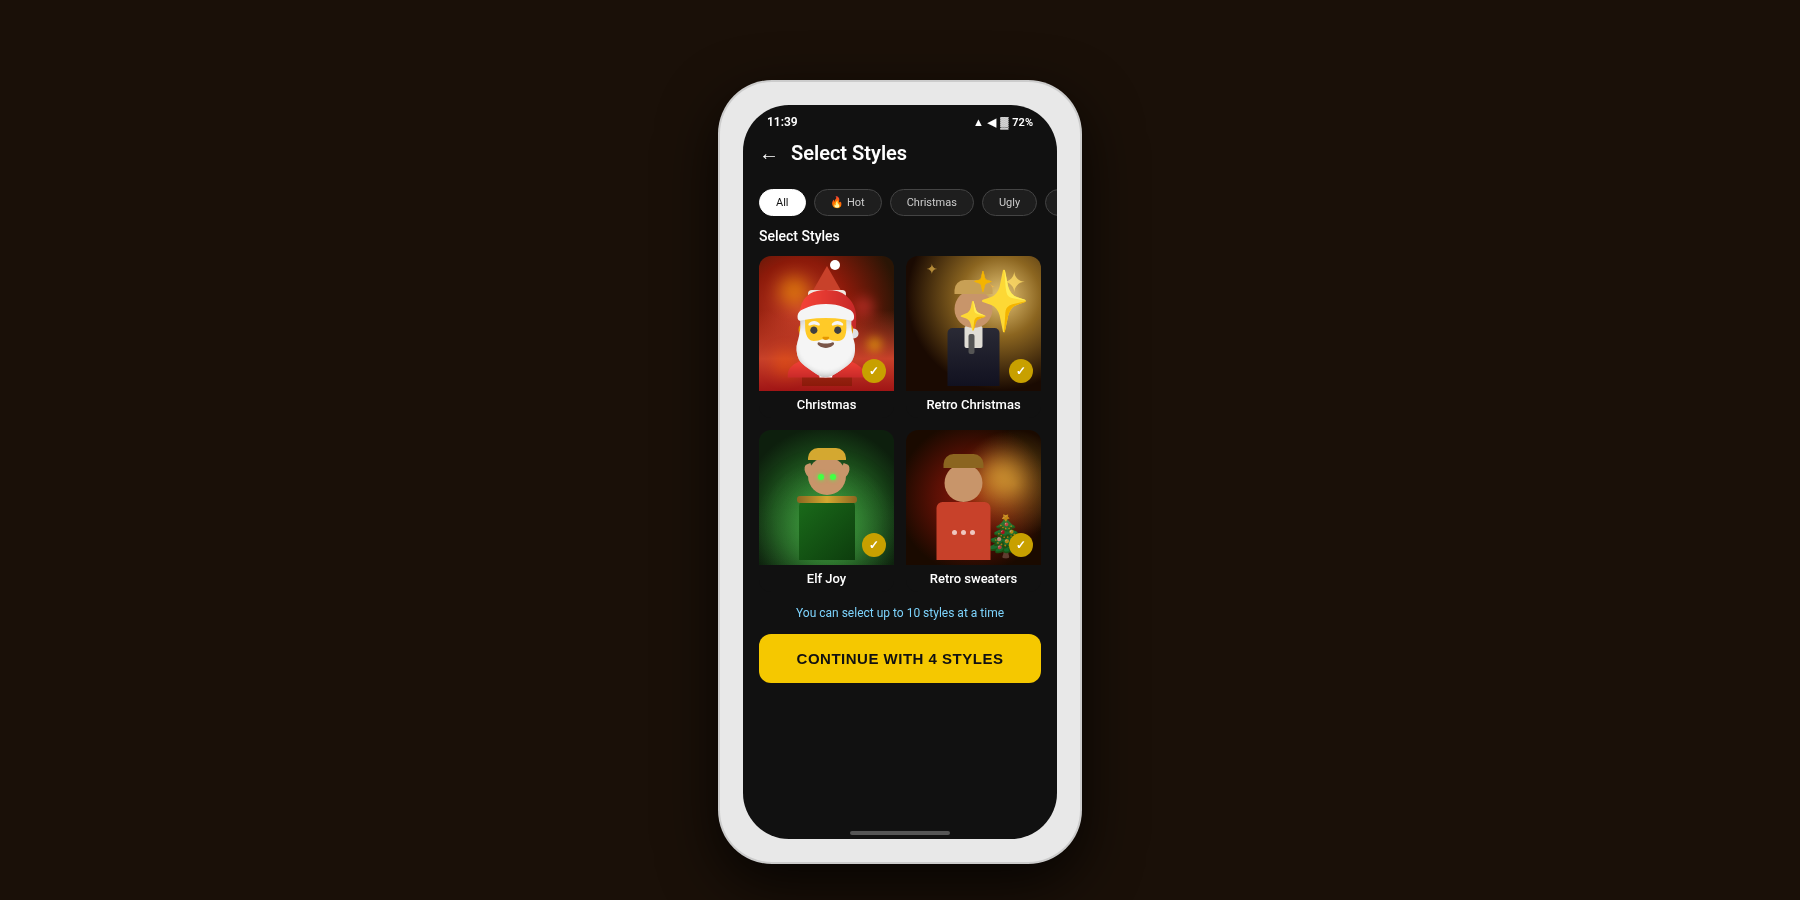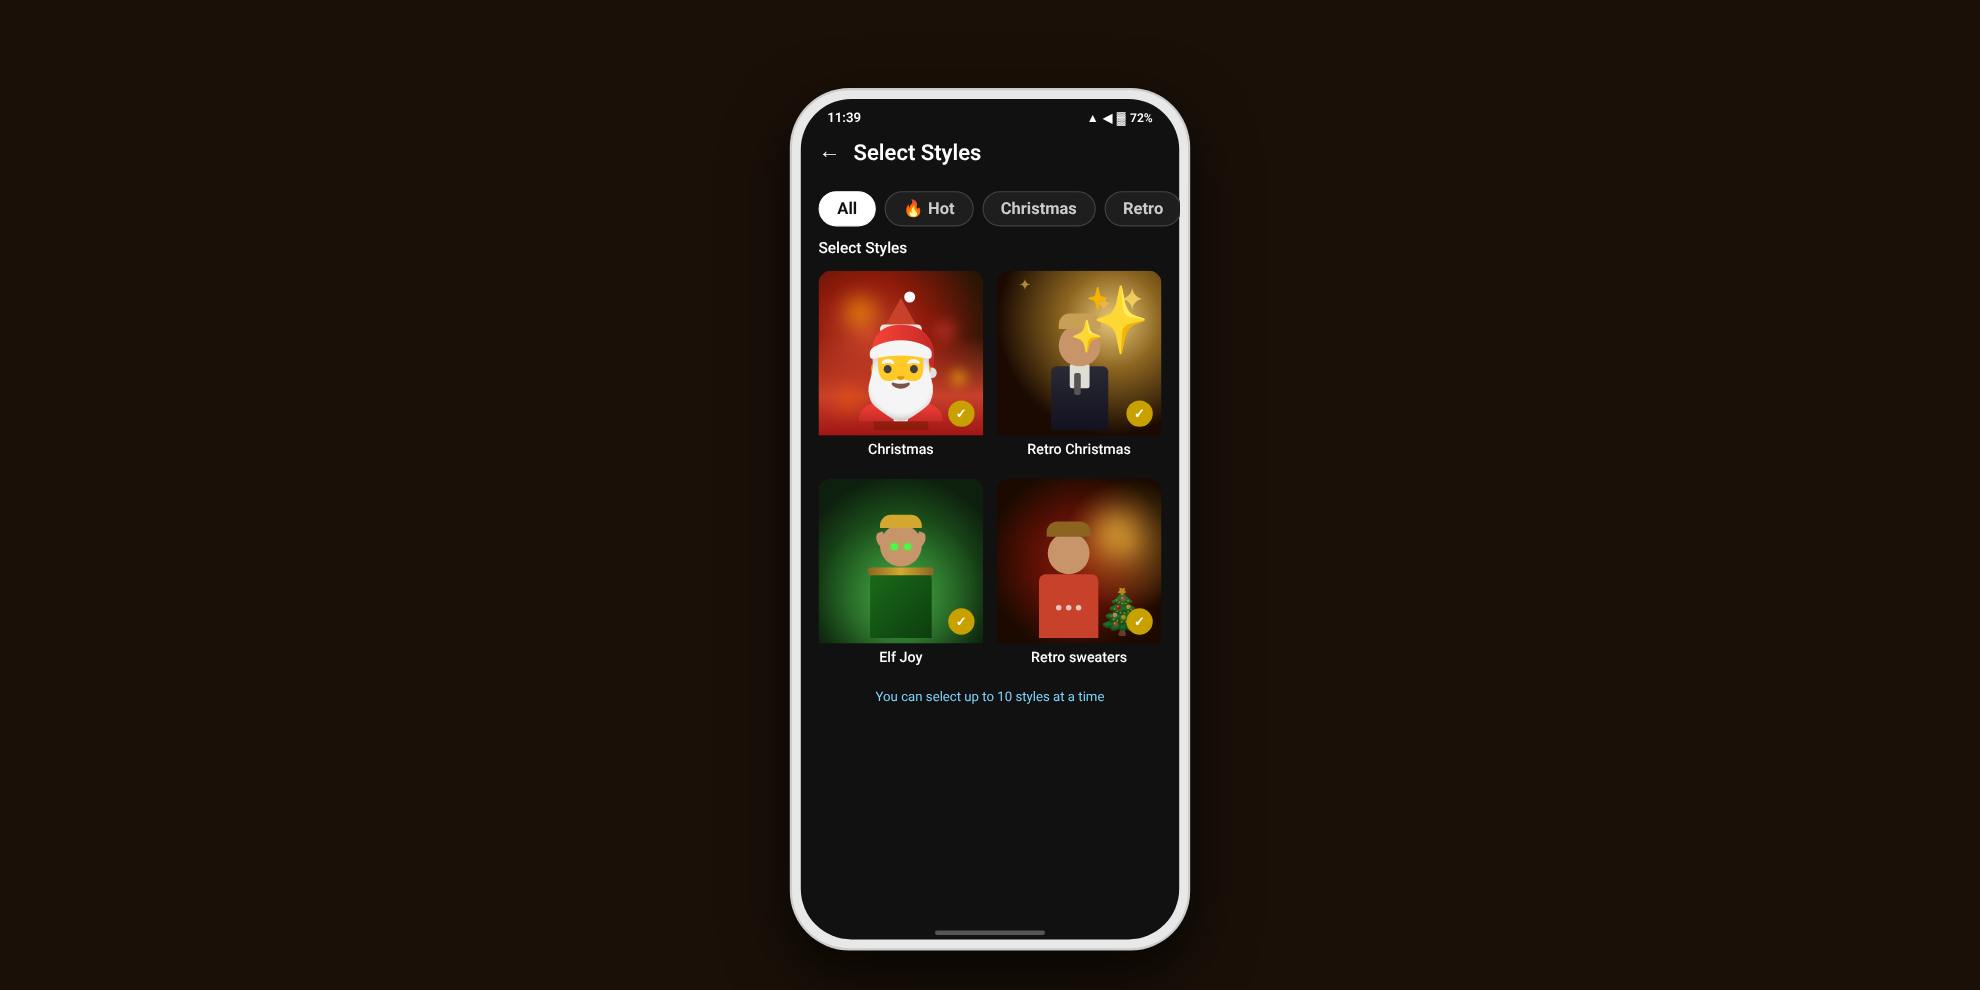--- a/index.html
+++ b/index.html
@@ -12,21 +12,21 @@
       align-items: center;
       justify-content: center;
       font-family: -apple-system, BlinkMacSystemFont, 'Segoe UI', Roboto, sans-serif;
     }
 
     .phone-outer {
       width: 360px;
       height: 780px;
       background: #e8e8e8;
       border-radius: 52px;
-      padding: 8px;
+      padding: 23px;
       box-shadow: 0 0 0 2px #ccc, 0 20px 60px rgba(0,0,0,0.8);
       position: relative;
       margin-top: 44px;
     }
 
     .phone-inner {
       width: 100%;
       height: 100%;
       background: #111111;
       border-radius: 46px;
@@ -107,22 +107,22 @@
       padding: 12px 16px;
       overflow-x: auto;
       flex-shrink: 0;
     }
 
     .filter-bar::-webkit-scrollbar { display: none; }
 
     .pill {
       padding: 6px 16px;
       border-radius: 20px;
-      font-size: 15px;
-      font-weight: 700;
+      font-size: 11px;
+      font-weight: 400;
       cursor: pointer;
       white-space: nowrap;
       border: 1px solid #444;
       color: #ccc;
       background: #1e1e1e;
     }
 
     .pill.active {
       background: #fff;
       color: #111;
@@ -349,21 +349,21 @@
       <div class="pill active">
         <span>All</span>
       </div>
       <div class="pill">
         <span>🔥 Hot</span>
       </div>
       <div class="pill">
         <span>Christmas</span>
       </div>
       <div class="pill">
-        <span>Retro</span>
+        <span>Ugly</span>
       </div>
       <div class="pill">
         <span>Outfits</span>
       </div>
     </div>
 
     <div class="content">
       <div class="section-title">Select Styles</div>
 
       
@@ -477,20 +477,21 @@
           </div>
           <div class="style-label">Retro sweaters</div>
         </div>
 
       </div>
 
       
       <div class="hint-text">You can select up to 10 styles at a time</div>
 
       
+      <button class="continue-btn">CONTINUE WITH 4 STYLES</button>
 
     </div>
 
     <div class="home-indicator">
       <div class="home-bar"></div>
     </div>
 
   </div>
 </div>
 

